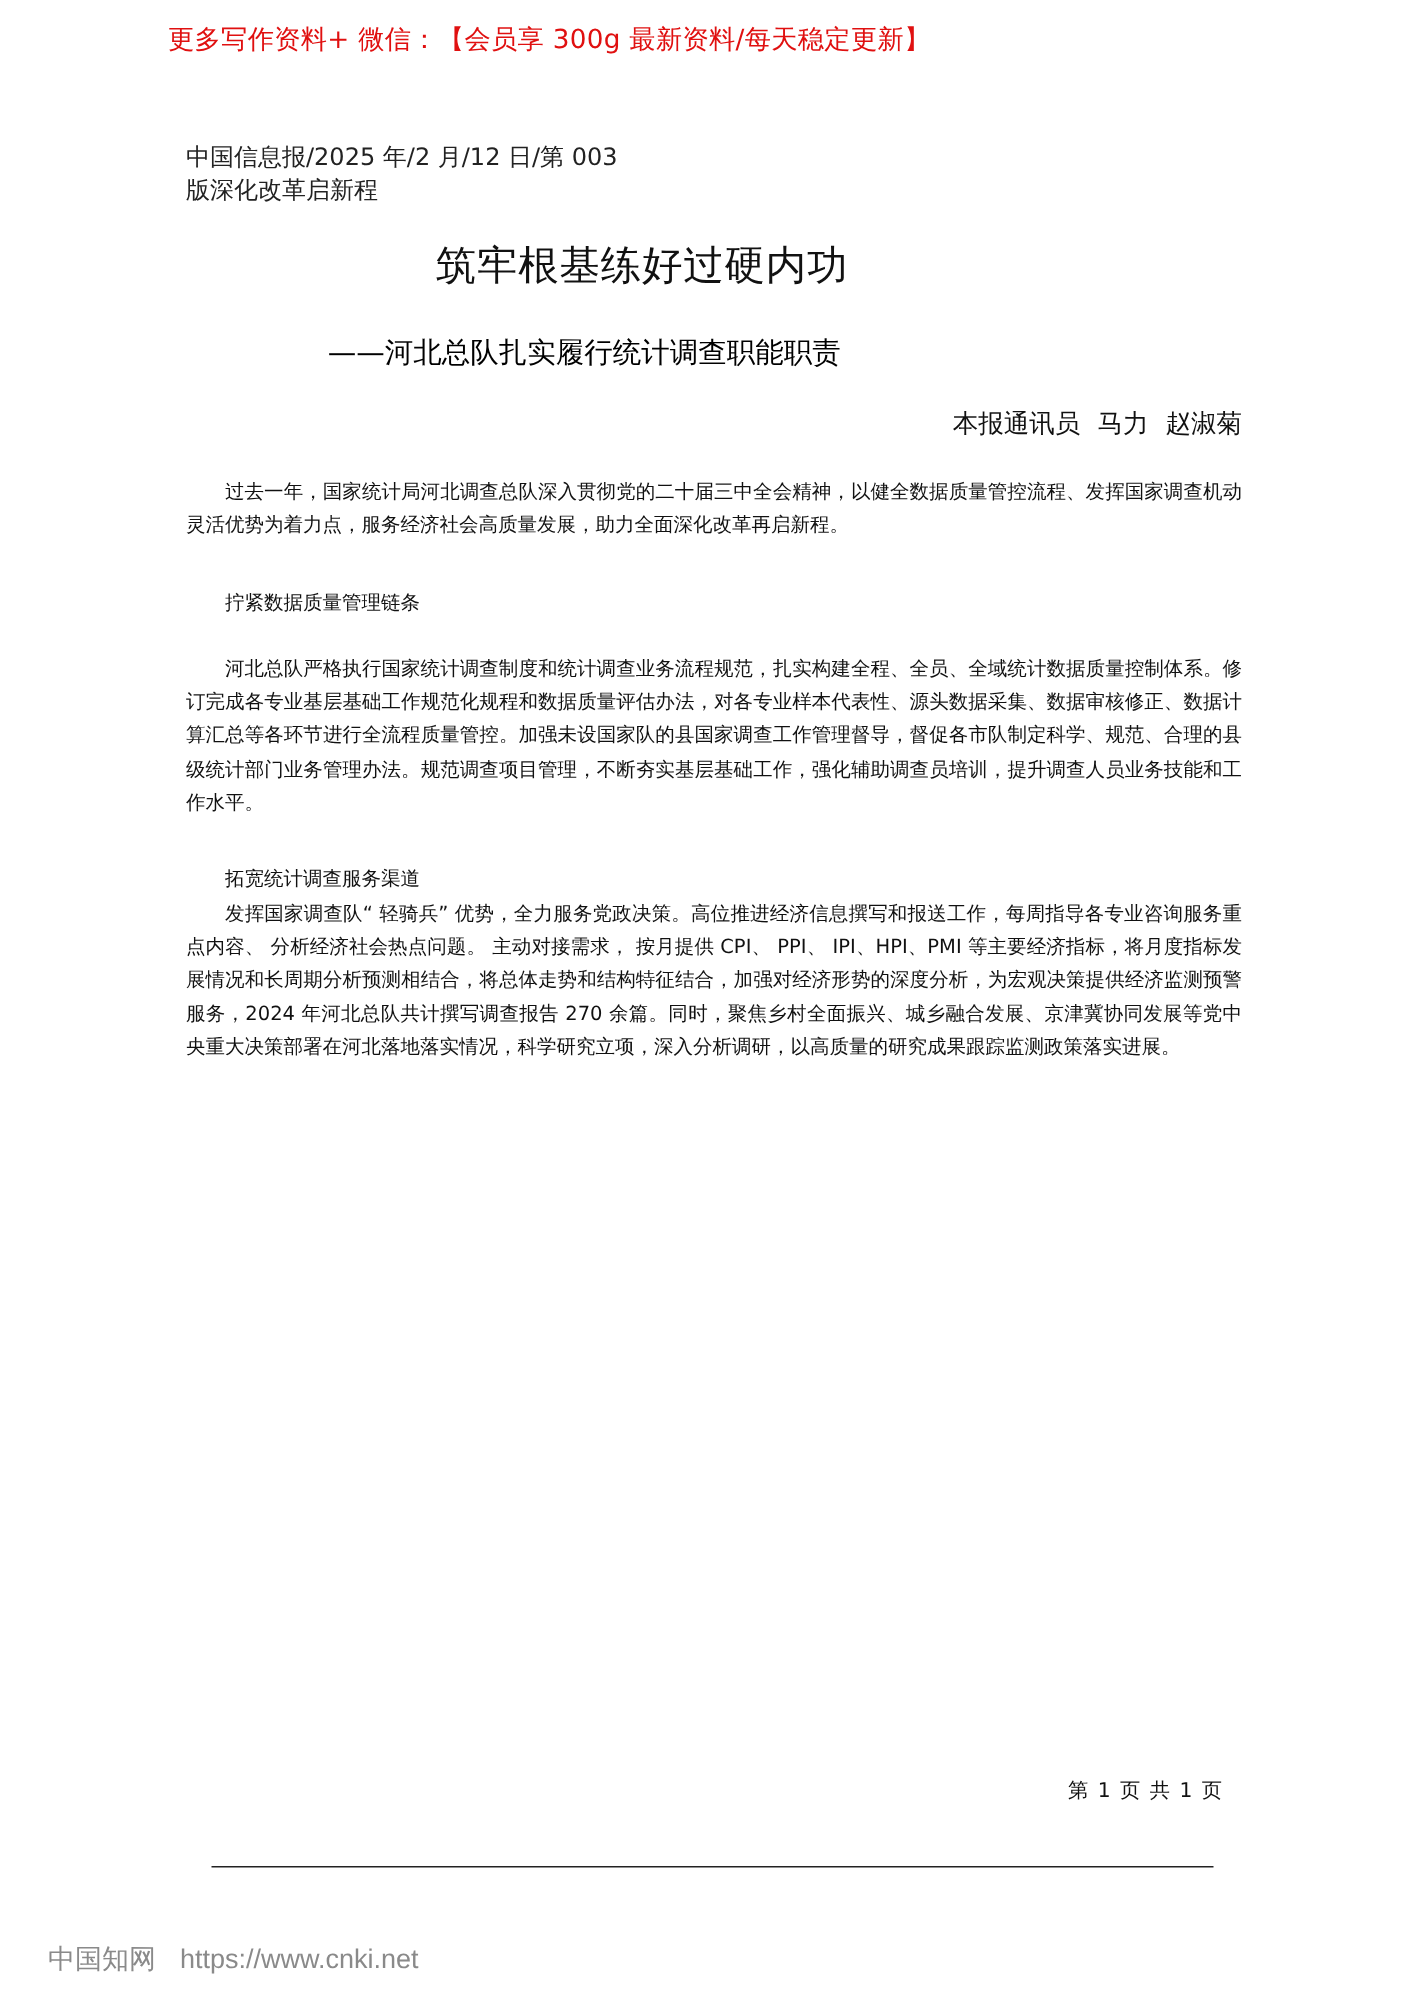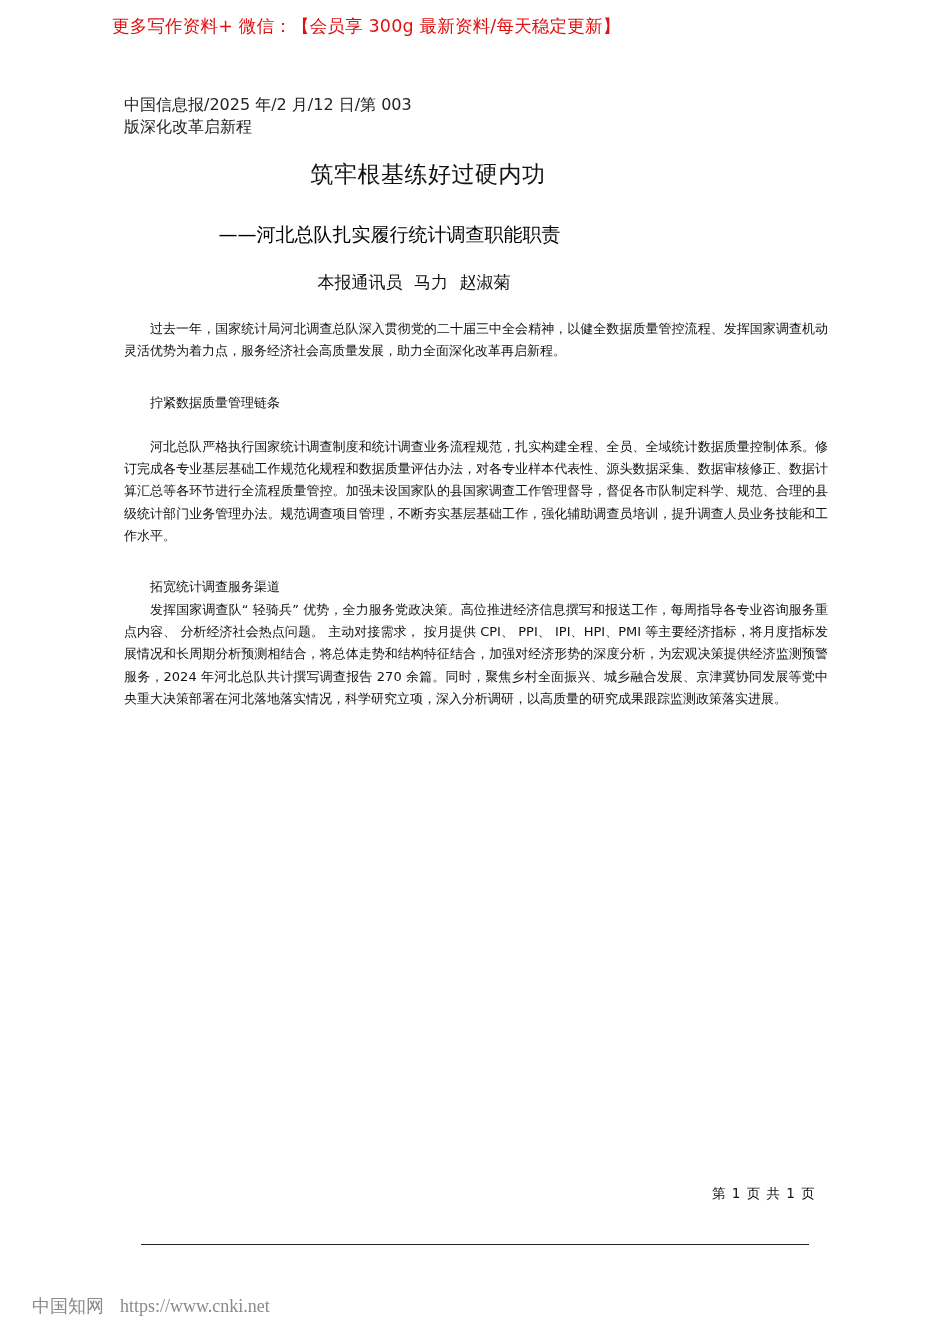--- a/index.html
+++ b/index.html
@@ -3,36 +3,36 @@
 <meta charset="utf-8">
 <style>
   html, body { margin: 0; padding: 0; background: #ffffff; }
   body { width: 950px; height: 1344px; position: relative; overflow: hidden;
          font-family: "DejaVu Sans", "Liberation Sans", sans-serif; color: #111; }
   .banner { position: absolute; left: 64px; top: 14px; font-size: 17.5px; color: #e01010;
             letter-spacing: 0.2px; white-space: nowrap; margin-left: 48px; }
   .source { position: absolute; left: 124px; top: 94px; font-size: 16px; line-height: 22px;
             color: #222; }
   .title { position: absolute; left: 0; width: 856px; top: 159px; text-align: center;
-           font-size: 23px; letter-spacing: 0.5px; color: #111; }
+           font-size: 27px; letter-spacing: 0.5px; color: #111; }
   .subtitle { position: absolute; left: 0; width: 779px; top: 222px; text-align: center;
               font-size: 19px; color: #000000; }
-  .byline { position: absolute; left: 0; width: 828px; top: 271px; text-align: center;
+  .byline { position: absolute; left: 0; width: 828px; top: 271px; text-align: right;
             font-size: 17px; color: #111; word-spacing: 6px; }
   .body { position: absolute; left: 124px; width: 704px; top: 318px;
           font-size: 13px; line-height: 22.3px; color: #111; text-align: justify; }
   .body p { margin: 0; text-indent: 2em; }
   .body p.heading { text-indent: 2em; margin-top: 29px; }
   .body .gap { height: 22px; }
   .footer-page { position: absolute; left: 712px; top: 1185px; font-size: 13.5px;
                  color: #111; letter-spacing: 1px; }
   .rule { position: absolute; left: 141px; top: 1244px; width: 668px; height: 1px;
           background: #222; }
   .watermark { position: absolute; left: 32px; top: 1294px; font-size: 18px; color: #8a8a8a;
-               font-family: Liberation Serif, serif; white-space: nowrap; }
+               font-family: Liberation Sans, sans-serif; white-space: nowrap; }
   .watermark .url { margin-left: 16px; }
 </style>
 </head>
 <body>
 
 <div class="banner">更多写作资料+ 微信：【会员享 300g 最新资料/每天稳定更新】</div>
 
 <div class="source">
   <div>中国信息报/2025 年/2 月/12 日/第 003</div>
   <div>版深化改革启新程</div>

